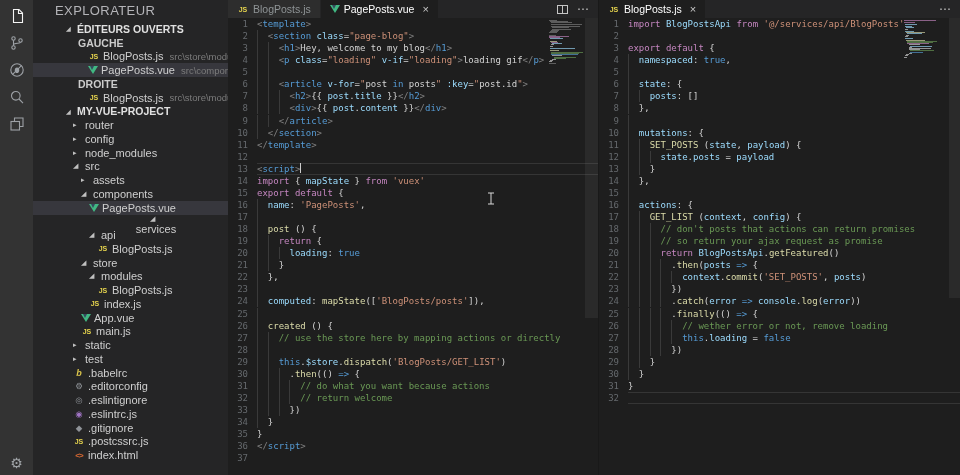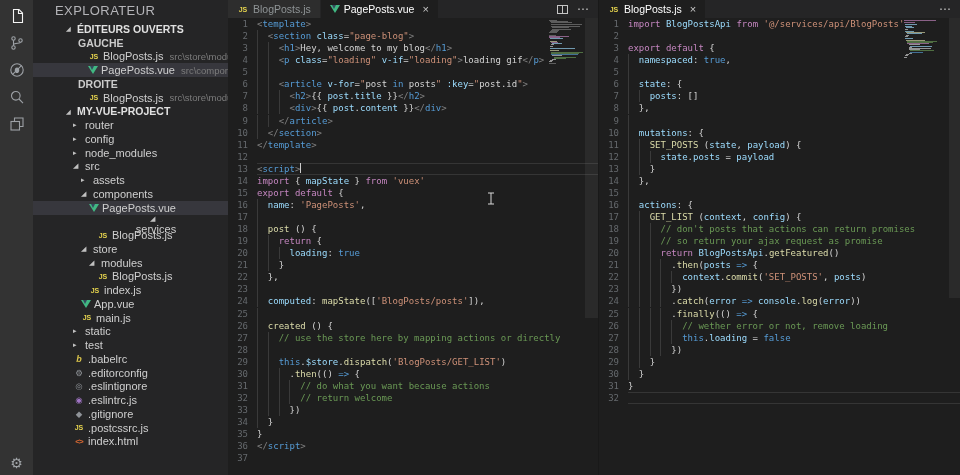--- a/index.html
+++ b/index.html
@@ -175,20 +175,24 @@
           <span class="fname">components</span>
         </div>
         <div class="row tree-row selected" style="padding-left: 56px;">
           <span class="ficon icon-vue"></span>
           <span class="fname">PagePosts.vue</span>
         </div>
         <div class="row tree-row" style="padding-left: 48px; flex-direction: column;">
           <span class="arrow">◢</span>
           <span class="fname">services</span>
         </div>
+        <div class="row tree-row" style="padding-left: 56px;">
+          <span class="arrow">◢</span>
+          <span class="fname">api</span>
+        </div>
         <div class="row tree-row" style="padding-left: 64px;">
           <span class="ficon icon-js">JS</span>
           <span class="fname">BlogPosts.js</span>
         </div>
         <div class="row tree-row" style="padding-left: 48px;">
           <span class="arrow">◢</span>
           <span class="fname">store</span>
         </div>
         <div class="row tree-row" style="padding-left: 56px;">
           <span class="arrow">◢</span>

